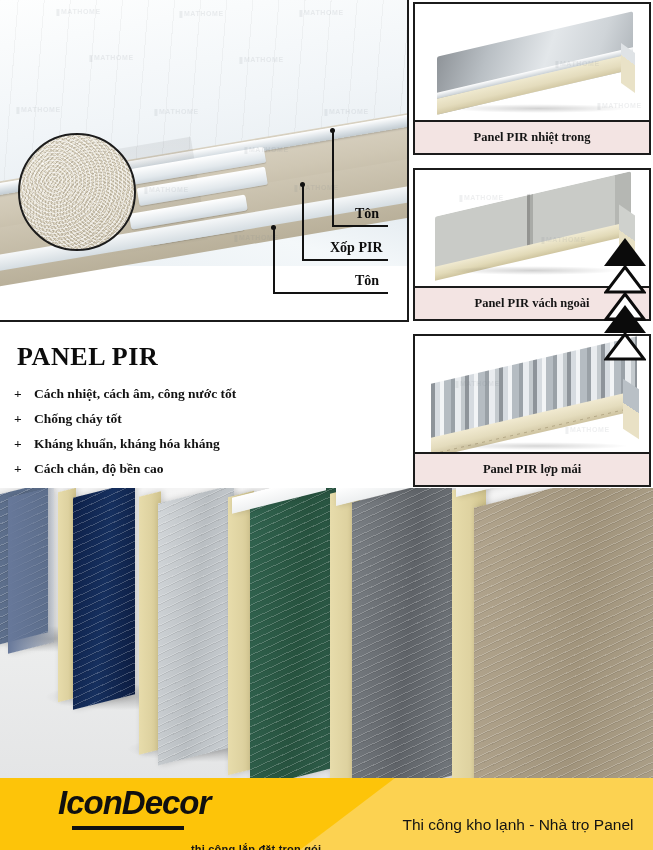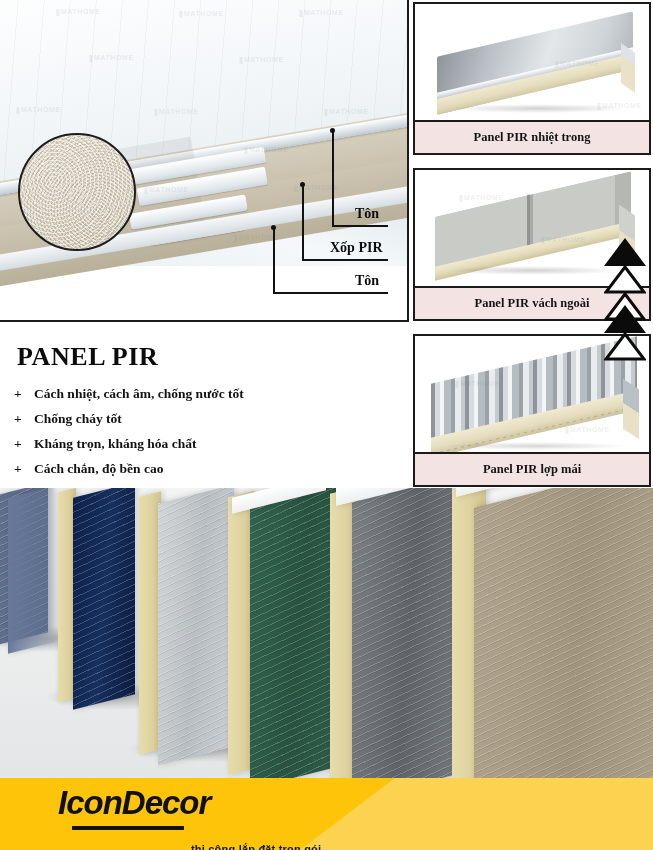--- a/index.html
+++ b/index.html
@@ -328,29 +328,29 @@
     <span class="leader" style="left:273px;top:227px;width:2px;height:66px;"></span>
     <span class="leader" style="left:273px;top:292px;width:115px;height:2px;"></span>
     <span class="lab" style="left:355px;top:273px;">Tôn</span>
   </div>
 
   <div class="titleblock">
     <div class="big-title">PANEL PIR</div>
     <div class="bullets">
       <div class="bullet">
         <span class="plus">+</span>
-        <span>Cách nhiệt, cách âm, chống nước tốt</span>
+        <span>Cách nhiệt, cách âm, công nước tốt</span>
       </div>
       <div class="bullet">
         <span class="plus">+</span>
         <span>Chống cháy tốt</span>
       </div>
       <div class="bullet">
         <span class="plus">+</span>
-        <span>Kháng trọn, kháng hóa chất</span>
+        <span>Kháng khuẩn, kháng hóa kháng</span>
       </div>
       <div class="bullet">
         <span class="plus">+</span>
         <span>Cách chắn, độ bền cao</span>
       </div>
     </div>
   </div>
 
   <div class="card card1">
     <div class="card-img">
@@ -485,15 +485,16 @@
   <div class="footer">
     <div class="f-right"></div>
     <div class="f-left"></div>
 
     <div class="logo">
       <div class="logo-word">IconDecor</div>
       <div class="logo-rule"></div>
       <div class="logo-tag">thi công lắp đặt trọn gói</div>
     </div>
 
+    <div class="f-tag">Thi công kho lạnh - Nhà trọ Panel</div>
   </div>
 
 </div>
 
 </body></html>

